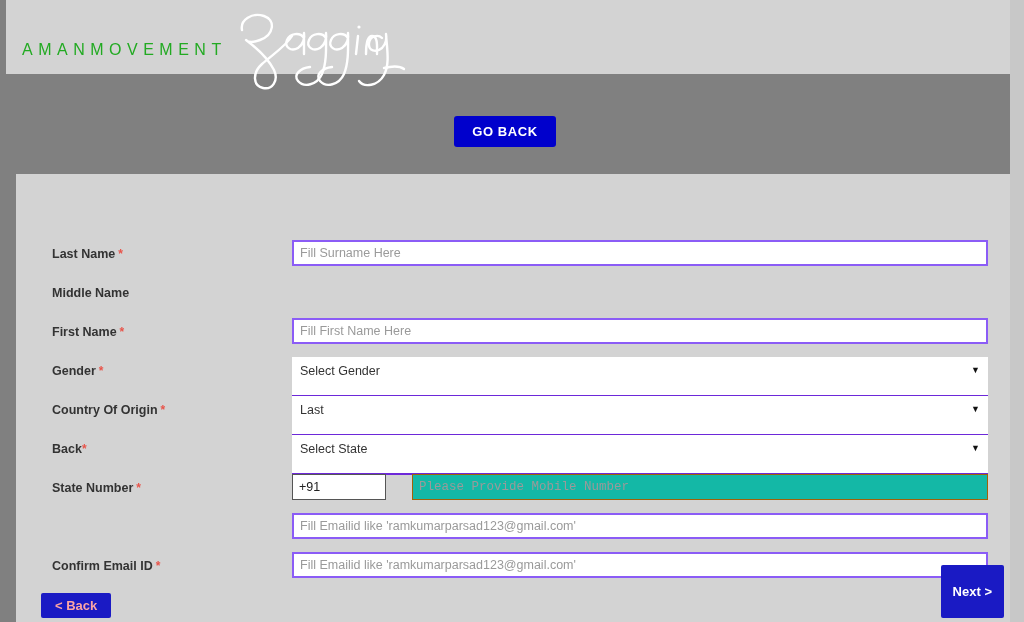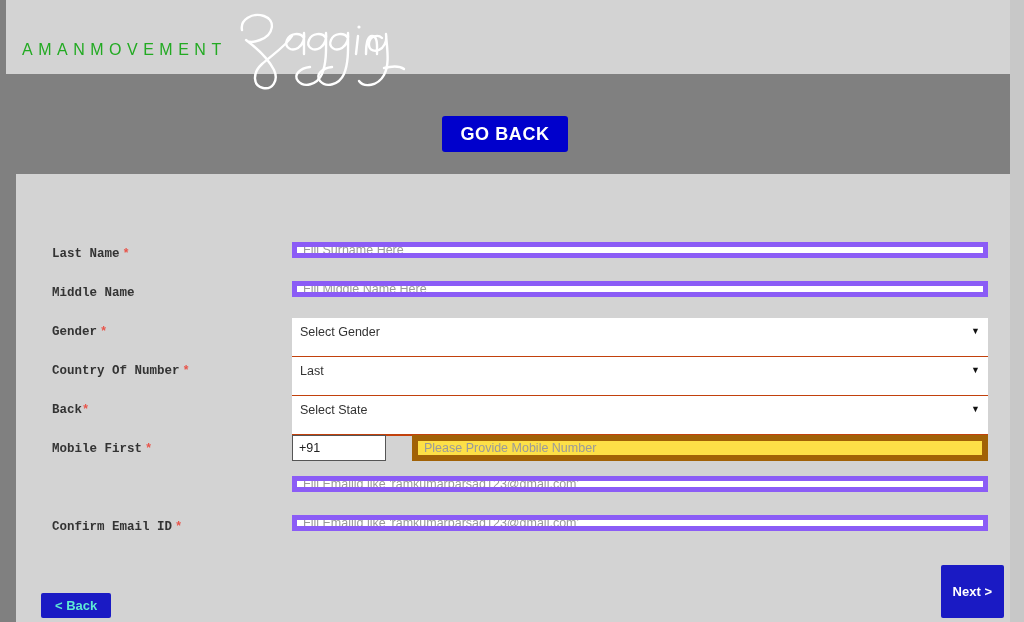--- a/index.html
+++ b/index.html
@@ -49,21 +49,21 @@
     position: absolute;
     left: 0;
     top: 116px;
     width: 1010px;
     text-align: center;
   }
   .goback-button {
     display: inline-block;
     background: #0000cc;
     color: #ffffff;
-    font-size: 18px;
+    font-size: 13px;
     font-weight: bold;
     letter-spacing: 0.6px;
     padding: 9px 18px 9px 18px;
     border: none;
     border-radius: 3px;
     font-family: "Liberation Sans", sans-serif;
     cursor: pointer;
     line-height: 1;
   }
 
@@ -105,63 +105,63 @@
   .field-label {
     position: absolute;
     left: 36px;
     top: 0;
     height: 28px;
     line-height: 28px;
     font-size: 12.5px;
     font-weight: bold;
     color: #333333;
     white-space: nowrap;
-    font-family: Liberation Mono, monospace;
+    font-family: Liberation Sans, sans-serif;
   }
   .req {
     color: #e8544a;
     font-size: 12px;
     font-weight: bold;
   }
   .req.tight { margin-left: 0; }
   .req.spaced { margin-left: 3px; }
 
   .field-control {
     position: absolute;
     left: 276px;
     top: 0;
     width: 696px;
   }
 
   input.text-input {
     width: 100%;
-    height: 16px;
-    box-sizing: border-box;
-    border: 5px solid #8b5cf6;
+    height: 26px;
+    box-sizing: border-box;
+    border: 2px solid #8b5cf6;
     background: #ffffff;
     font-size: 12.5px;
     color: #222222;
     padding: 0 6px;
     font-family: "Liberation Sans", sans-serif;
     border-radius: 0;
     outline: none;
   }
   input.text-input::placeholder {
     color: #9a9a9a;
     opacity: 1;
   }
 
   .select-box {
     position: relative;
     width: 100%;
     height: 40px;
     box-sizing: border-box;
     background: #ffffff;
     border: none;
-    border-bottom: 2px solid #c2410c;
+    border-bottom: 2px solid #6d28d9;
     cursor: pointer;
   }
   .select-value {
     position: absolute;
     left: 8px;
     top: 0;
     height: 28px;
     line-height: 28px;
     font-size: 12.5px;
     color: #333333;
@@ -199,37 +199,37 @@
     font-family: "Liberation Sans", sans-serif;
     outline: none;
   }
   input.mobile-number {
     position: absolute;
     left: 120px;
     top: 0;
     width: 576px;
     height: 26px;
     box-sizing: border-box;
-    border: 6px solid #a16207;
-    background: #fde047;
+    border: 1px solid #a16207;
+    background: #14b8a6;
     font-size: 12.5px;
     color: #222222;
     padding: 0 6px;
-    font-family: Liberation Sans, sans-serif;
+    font-family: Liberation Mono, monospace;
     outline: none;
   }
   input.mobile-number::placeholder { color: #9a9a9a; opacity: 1; }
 
   
   .nav-back {
     position: absolute;
     left: 25px;
     bottom: 4px;
     background: #1a1ac4;
-    color: #5eead4;
+    color: #fca5a5;
     font-size: 13px;
     font-weight: bold;
     padding: 6px 14px;
     border: none;
     border-radius: 2px;
     font-family: "Liberation Sans", sans-serif;
     cursor: pointer;
     line-height: 1;
   }
   .nav-next {
@@ -298,51 +298,54 @@
 <div class="form-panel">
 
 
   <div class="form-rows" id="form-rows">
       <div class="form-row">
         <div class="field-label"><span>Last Name</span><span class="req spaced">*</span></div>
         <div class="field-control"><input type="text" class="text-input" placeholder="Fill Surname Here" style=""></div>
       </div>
       <div class="form-row">
         <div class="field-label"><span>Middle Name</span></div>
-        <div class="field-control"><input type="text" class="text-input" placeholder="Fill Middle Name Here" style=""></div>
+      </div>
+      <div class="form-row">
+        <div class="field-label"><span>First Name</span><span class="req spaced">*</span></div>
+        <div class="field-control"><input type="text" class="text-input" placeholder="Fill First Name Here" style=""></div>
       </div>
       <div class="form-row">
         <div class="field-label"><span>Gender</span><span class="req spaced">*</span></div>
         <div class="field-control">
           <div class="select-box">
             <span class="select-value">Select Gender</span>
             <span class="select-arrow">▼</span>
           </div>
         </div>
       </div>
       <div class="form-row">
-        <div class="field-label"><span>Country Of Number</span><span class="req spaced">*</span></div>
+        <div class="field-label"><span>Country Of Origin</span><span class="req spaced">*</span></div>
         <div class="field-control">
           <div class="select-box">
             <span class="select-value">Last</span>
             <span class="select-arrow">▼</span>
           </div>
         </div>
       </div>
       <div class="form-row">
         <div class="field-label"><span>Back</span><span class="req tight">*</span></div>
         <div class="field-control">
           <div class="select-box">
             <span class="select-value">Select State</span>
             <span class="select-arrow">▼</span>
           </div>
         </div>
       </div>
       <div class="form-row">
-        <div class="field-label"><span>Mobile First</span><span class="req spaced">*</span></div>
+        <div class="field-label"><span>State Number</span><span class="req spaced">*</span></div>
         <div class="mobile-group">
           <input type="text" class="mobile-code" value="+91" style="">
           <input type="text" class="mobile-number" placeholder="Please Provide Mobile Number" style="">
         </div>
       </div>
       <div class="form-row">
         <div class="field-control"><input type="text" class="text-input" placeholder="Fill Emailid like 'ramkumarparsad123@gmail.com'" style=""></div>
       </div>
       <div class="form-row">
         <div class="field-label"><span>Confirm Email ID</span><span class="req spaced">*</span></div>

